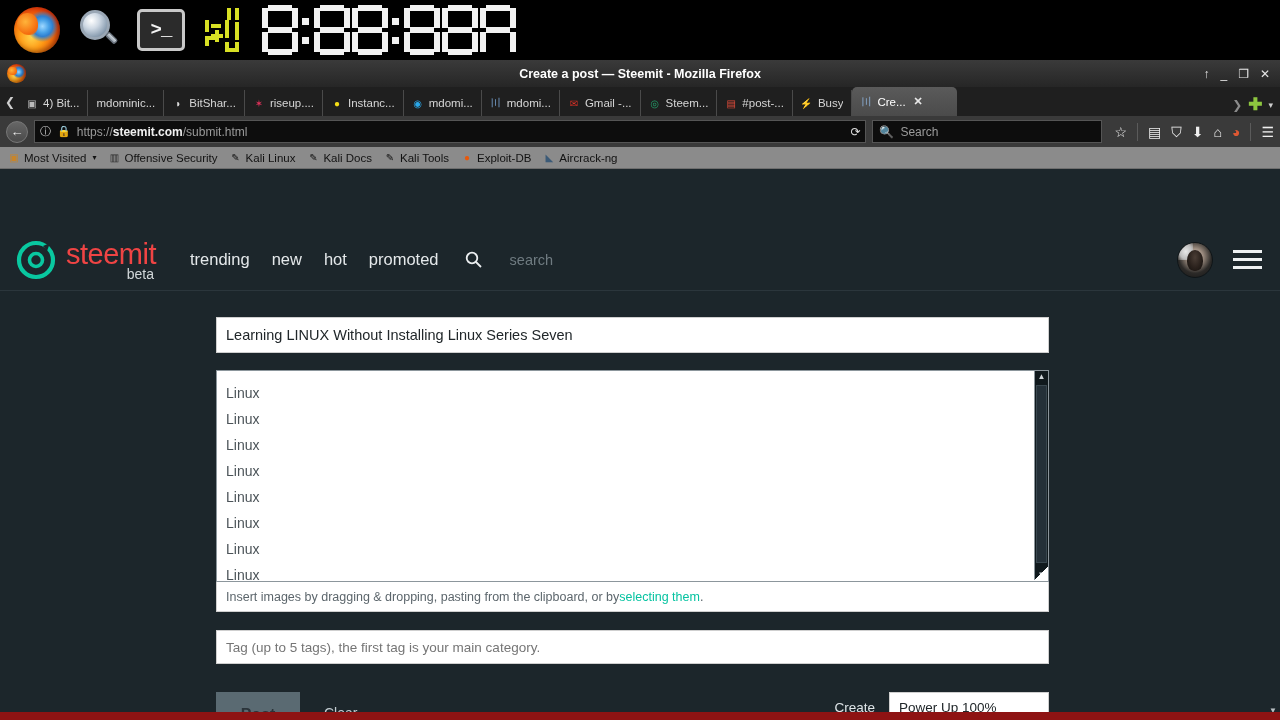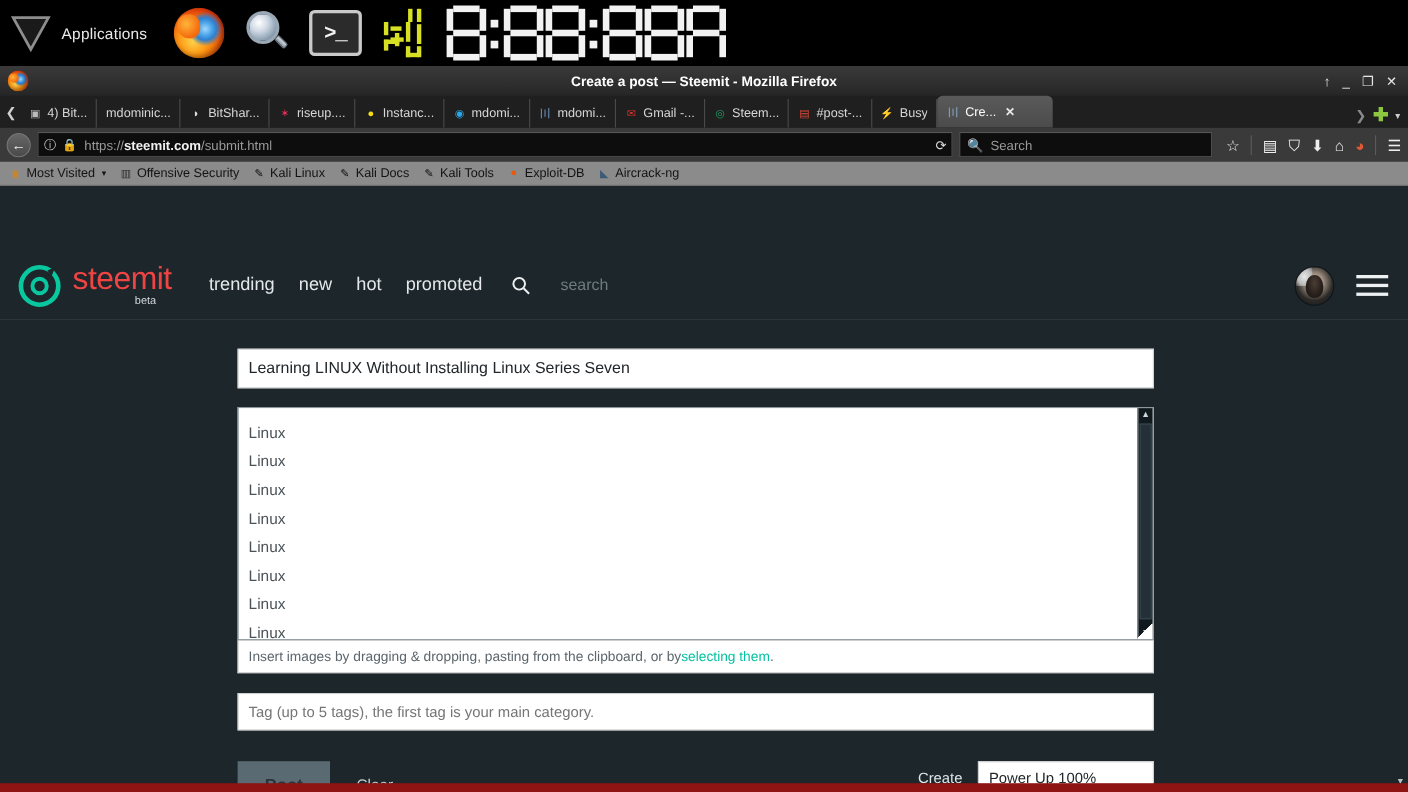--- a/index.html
+++ b/index.html
@@ -200,21 +200,21 @@
   }
   #steemit-header {
     height: 62px; display:flex; align-items:center;
     border-bottom: 1px solid #2b363c;
     padding: 0 18px 0 16px;
   }
   .brand { display:flex; align-items:flex-end; gap:10px; }
   .brand-logo { width:40px; height:40px; }
   .brand-text { display:flex; flex-direction:column; align-items:flex-end; }
   .brand-name { color:#ef4444; font-size:29px; line-height:28px; letter-spacing:-.5px; }
-  .brand-beta { color:#d2d8da; font-size:10px; line-height:12px; margin-right:14px; }
+  .brand-beta { color:#d2d8da; font-size:14px; line-height:12px; margin-right:2px; }
   .top-nav { display:flex; align-items:center; gap:22px; margin-left:34px;text-align:center; }
   .top-nav a { color:#e4e8ea; font-size:16.5px; text-decoration:none; }
   .hdr-search-ic { margin-left:26px; color:#eceff1; font-size:16px; display:flex; align-items:center; }
   .hdr-search-ph { margin-left:28px; color:#6f7b81; font-size:14.5px; }
   .hdr-right { margin-left:auto; display:flex; align-items:center; gap:20px; }
   .avatar {
     width:36px; height:36px; border-radius:50%;
     background:
       radial-gradient(circle at 50% 40%, #d9cfc6 0%, #9d8d80 30%, #2c2a28 62%, #141414 100%);
     position:relative; overflow:hidden; border:1px solid #0f1518;
@@ -302,28 +302,20 @@
   #page-scroll-arrow {
     position:absolute; right:1px; top:705px; width:12px; height:11px;
     color:#b9c0c4; font-size:8px; text-align:center; line-height:11px;
     background:#1c262b;
   }
 </style>
 </head>
 <body>
 
 <div id="desktop-panel">
-  <div class="panel-menu-btn">
-    <span class="tri-logo">
-      <svg width="40" height="36" viewBox="0 0 40 36">
-        <polygon points="4,4 36,4 20,33" fill="#1a1a1a" stroke="#8e8e8e" stroke-width="2.5"></polygon>
-      </svg>
-    </span>
-    <span class="panel-apps-label">Applications</span>
-  </div>
 
   <div class="panel-icons">
     <span class="panel-icon">
       <span class="ff-icon"></span>
     </span>
     <span class="panel-icon">
       <span class="mag-icon">
         <span class="mag-glass"></span>
           <span class="mag-handle"></span>
       </span>

